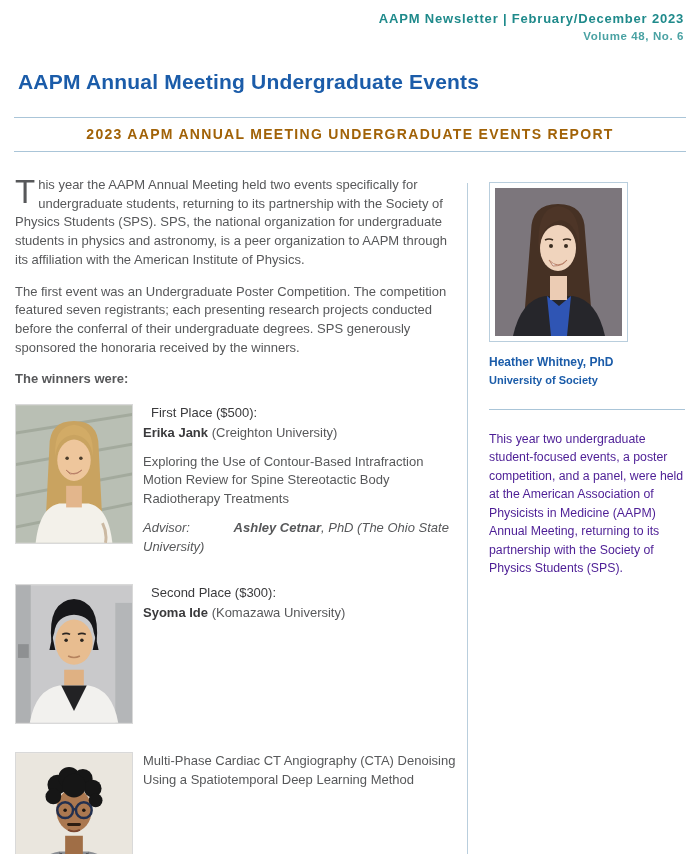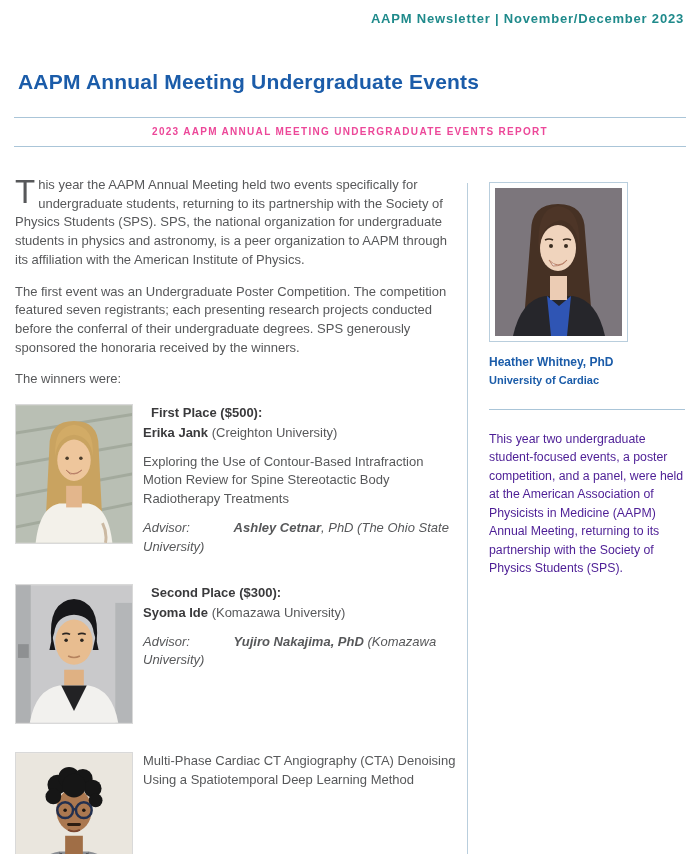--- a/index.html
+++ b/index.html
@@ -19,33 +19,33 @@
 
   
   .page-title { position:absolute; top:70px; left:18px; color:#1b5ca9; font-size:21px; font-weight:bold; letter-spacing:0.2px; }
 
   
   .report-band {
     position:absolute; top:117px; left:14px; width:672px;
     border-top:1px solid #aac5d8; border-bottom:1px solid #aac5d8;
     padding:8px 0 9px 0; text-align:center;
   }
-  .report-heading { color:#ec4899; font-weight:bold; font-size:10px; letter-spacing:1.3px; }
+  .report-heading { color:#a16207; font-weight:bold; font-size:14px; letter-spacing:1.3px; }
 
   
   .main-col { position:absolute; top:176px; left:15px; width:441px; color:#57585a; font-size:13px; line-height:1.44; }
   .main-col p.body-para { margin-bottom:13px; }
   .dropcap { float:left; font-size:33px; line-height:0.82; padding:2px 3px 0 0; color:#57585a; }
-  .winners-intro { margin:3px 0 15px 0; }
+  .winners-intro { margin:3px 0 15px 0;font-weight:bold; }
 
   .winner-row { display:flex; margin-bottom:28px; }
   .winner-photo { width:118px; height:140px; flex:none; border:1px solid #d9d9d9; background:#eee; }
   .winner-photo svg { display:block; width:100%; height:100%; }
   .winner-text { margin-left:10px; width:320px; }
-  .w-place { font-weight:bold; color:#3a3a3c; font-size:13px; margin-bottom:1px;padding-left:8px; }
+  .w-place { font-weight:normal; color:#3a3a3c; font-size:13px; margin-bottom:1px;padding-left:8px; }
   .w-name-line { margin-bottom:10px; }
   .w-name { font-weight:bold; color:#3a3a3c; }
   .w-project { margin-bottom:10px; }
   .w-advisor { font-style:italic; }
   .w-advisor .adv-name { font-weight:bold;margin-left:40px; }
 
   
   .v-divider { position:absolute; left:467px; top:183px; height:671px; width:1px; background:#b9cedd; }
 
   
@@ -57,21 +57,22 @@
   .author-affiliation { margin-top:5px; color:#1b5ca9; font-weight:bold; font-size:11px; }
   .sidebar-rule { margin-top:23px; border:none; border-top:1px solid #aac5d8; width:196px; }
   .sidebar-callout { margin-top:20px; color:#4c1d95; font-size:12.3px; line-height:1.5; width:200px; }
 </style>
 </head>
 <body>
 
 <div class="page">
 
   <div class="masthead">
-    <div class="masthead-title">AAPM Newsletter | November/December 2023</div>
+    <div class="masthead-title">AAPM Newsletter | February/December 2023</div>
+    <div class="masthead-volume">Volume 48, No. 6</div>
   </div>
 
   <h1 class="page-title">AAPM Annual Meeting Undergraduate Events</h1>
 
   <div class="report-band">
     <div class="report-heading">2023 AAPM ANNUAL MEETING UNDERGRADUATE EVENTS REPORT</div>
   </div>
 
   <div class="main-col">
     <p class="body-para"><span class="dropcap">T</span><span>his year the AAPM Annual Meeting held two events specifically for undergraduate students, returning to its partnership with the Society of Physics Students (SPS). SPS, the national organization for undergraduate students in physics and astronomy, is a peer organization to AAPM through its affiliation with the American Institute of Physics.</span></p>
@@ -126,21 +127,20 @@
           <path d="M47 50 Q51 48 55 50" stroke="#2a2420" stroke-width="1.6" fill="none"></path>
           <path d="M63 50 Q67 48 71 50" stroke="#2a2420" stroke-width="1.6" fill="none"></path>
           <circle cx="51" cy="56" r="1.8" fill="#2a241e"></circle>
           <circle cx="67" cy="56" r="1.8" fill="#2a241e"></circle>
           <path d="M53 72 Q59 75 65 72" stroke="#b5835e" stroke-width="1.6" fill="none"></path>
         </svg>
       </div>
       <div class="winner-text">
         <div class="w-place">Second Place ($300):</div>
         <div class="w-name-line"><span class="w-name">Syoma Ide</span><span> (Komazawa University)</span></div>
-        <p class="w-advisor"><span>Advisor: </span><span class="adv-name">Yujiro Nakajima, PhD</span><span> (Komazawa University)</span></p>
       </div>
     </div>
 
     <div class="winner-row">
       <div class="winner-photo" title="Portrait of Krishnateja Konduri">
         <svg viewBox="0 0 118 140" xmlns="http://www.w3.org/2000/svg">
           <rect width="118" height="140" fill="#eae6de"></rect>
           <path d="M12 140 Q18 104 44 100 L74 100 Q100 104 106 140 Z" fill="#8b8e93"></path>
           <path d="M44 101 L59 108 L74 101 L76 140 L42 140 Z" fill="#17171a"></path>
           <path d="M44 100 L52 112 L44 126 Z" fill="#7d8085"></path>
@@ -189,18 +189,18 @@
           <path d="M44 66 Q40 20 63 18 Q88 20 84 66 Q84 36 66 32 Q50 36 47 48 Q45 54 44 66 Z" fill="#4d3527"></path>
           <path d="M50 52 Q54 50 58 52" stroke="#3c2c1f" stroke-width="1.6" fill="none"></path>
           <path d="M68 52 Q72 50 76 52" stroke="#3c2c1f" stroke-width="1.6" fill="none"></path>
           <circle cx="56" cy="58" r="2" fill="#3a2d22"></circle>
           <circle cx="71" cy="58" r="2" fill="#3a2d22"></circle>
           <path d="M54 72 Q63 82 72 72 Q68 78 58 78 Z" fill="#ffffff" stroke="#b97f66" stroke-width="1"></path>
         </svg>
       </div>
     </div>
     <div class="author-name">Heather Whitney, PhD</div>
-    <div class="author-affiliation">University of Cardiac</div>
+    <div class="author-affiliation">University of Society</div>
     <hr class="sidebar-rule">
     <p class="sidebar-callout">This year two undergraduate student-focused events, a poster competition, and a panel, were held at the American Association of Physicists in Medicine (AAPM) Annual Meeting, returning to its partnership with the Society of Physics Students (SPS).</p>
   </div>
 
 </div>
 
 </body></html>

